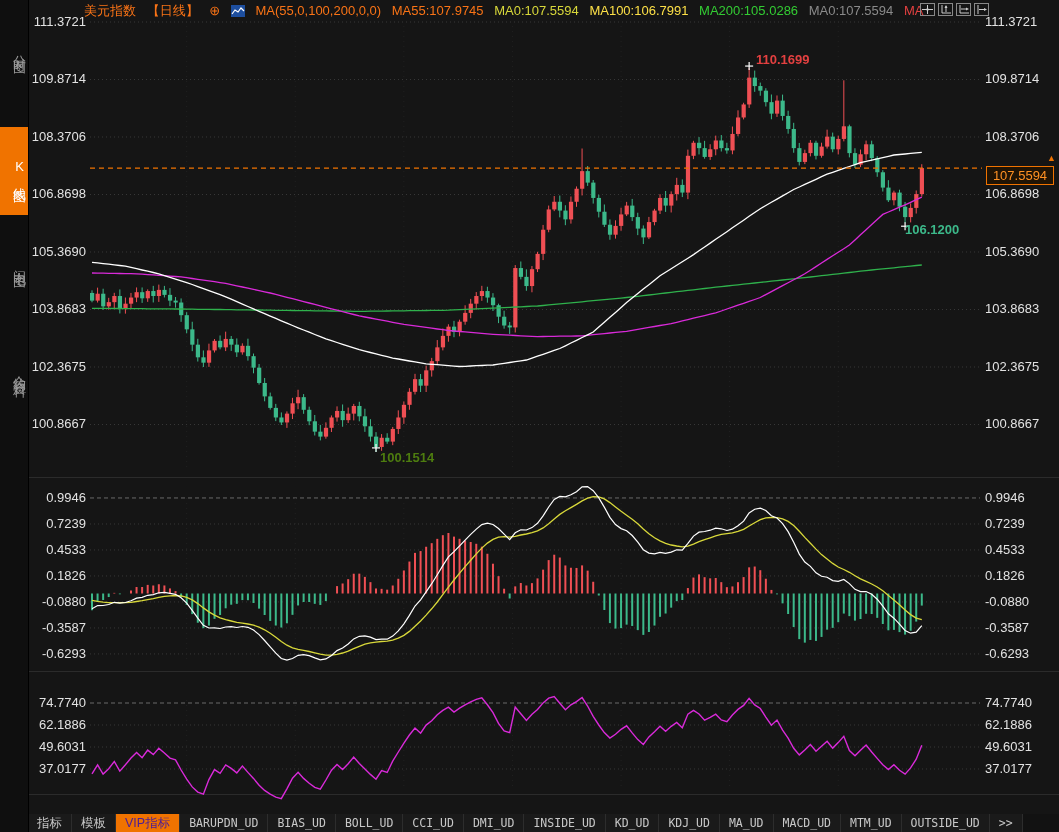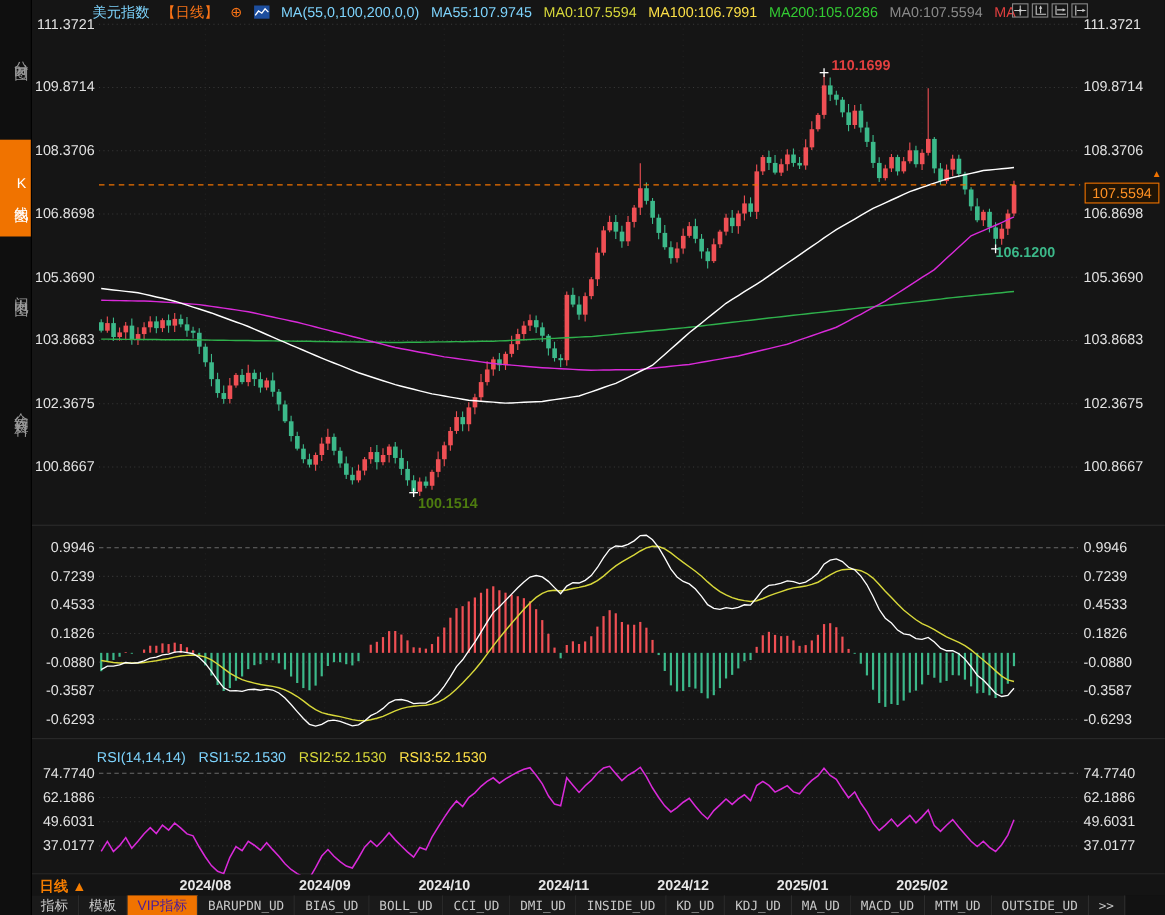--- a/index.html
+++ b/index.html
@@ -6,21 +6,21 @@
   #app{position:relative;width:1059px;height:832px;background:#151515;overflow:hidden;
        font-family:"Liberation Sans",sans-serif;-webkit-font-smoothing:antialiased;}
   
   #sidebar{position:absolute;left:0;top:0;width:28px;height:832px;background:#0f0f0f;border-right:1px solid #000;z-index:30;}
   .side-item{position:absolute;left:0;width:28px;writing-mode:vertical-rl;text-orientation:upright;
              text-align:center;font-size:13px;color:#9a9a9a;letter-spacing:3px;cursor:pointer;}
   .side-item.sel{background:#f07300;color:#fff;}
   
   #hdr{position:absolute;left:84px;top:2px;height:15px;font-size:13px;white-space:nowrap;z-index:20;}
   #hdr span{margin-right:7px;}
-  .c-white{color:#7dd3fc}.c-org{color:#f97316}.c-yel{color:#d8d83a}.c-mag{color:#fde047}
+  .c-white{color:#f97316}.c-org{color:#f97316}.c-yel{color:#d8d83a}.c-mag{color:#fde047}
   .c-grn{color:#33cc33}.c-gray{color:#8a8a8a}.c-red{color:#e34040}
   #hdr-icons{position:absolute;right:70px;top:3px;display:flex;gap:3px;z-index:25;}
   .hicon{width:15px;height:13px;border:1px solid #888;display:inline-block;box-sizing:border-box;}
   .hicon svg{display:block}
   #chart-type-icon{display:inline-block;width:14px;height:12px;background:#1d4e9e;vertical-align:-2px;margin-right:6px;}
   
   .ylab{position:absolute;font-size:13px;color:#e2e2e2;line-height:14px;z-index:15;}
   .ylab.l{left:30px;width:56px;text-align:right;}
   .ylab.r{left:985px;width:70px;text-align:left;}
   
@@ -609,44 +609,28 @@
       <path d="M92.0 600.4 L97.6 601.4 L103.1 602.2 L108.7 602.7 L114.3 602.6 L119.8 602.7 L125.4 602.7 L131.0 602.3 L136.6 601.5 L142.1 600.7 L147.7 599.6 L153.3 598.6 L158.8 597.4 L164.4 596.4 L170.0 595.8 L175.5 595.5 L181.1 595.9 L186.7 597.4 L192.2 599.9 L197.8 603.6 L203.4 607.9 L208.9 611.9 L214.5 615.1 L220.1 617.8 L225.7 619.6 L231.2 621.0 L236.8 622.3 L242.4 623.2 L247.9 624.0 L253.5 625.2 L259.1 627.1 L264.6 629.8 L270.2 633.2 L275.8 637.2 L281.3 641.5 L286.9 645.2 L292.5 647.8 L298.1 649.3 L303.6 650.4 L309.2 651.5 L314.8 652.8 L320.3 654.2 L325.9 655.1 L331.5 655.2 L337.0 654.3 L342.6 653.0 L348.2 651.2 L353.7 648.7 L359.3 646.3 L364.9 644.2 L370.4 642.8 L376.0 642.1 L381.6 641.5 L387.2 641.1 L392.7 640.1 L398.3 638.2 L403.9 635.4 L409.4 631.4 L415.0 626.3 L420.6 621.0 L426.1 615.1 L431.7 608.8 L437.3 602.0 L442.8 594.7 L448.4 587.1 L454.0 580.0 L459.6 573.2 L465.1 566.6 L470.7 560.2 L476.3 553.9 L481.8 548.1 L487.4 543.1 L493.0 539.4 L498.5 537.2 L504.1 536.6 L509.7 537.2 L515.2 536.4 L520.8 535.0 L526.4 534.0 L532.0 532.7 L537.5 530.9 L543.1 527.9 L548.7 523.7 L554.2 518.9 L559.8 514.4 L565.4 510.8 L570.9 507.6 L576.5 504.4 L582.1 500.9 L587.6 498.1 L593.2 496.6 L598.8 496.8 L604.3 498.9 L609.9 502.6 L615.5 507.0 L621.1 511.3 L626.6 515.2 L632.2 519.3 L637.8 523.8 L643.3 529.0 L648.9 533.8 L654.5 537.8 L660.0 540.8 L665.6 543.3 L671.2 545.0 L676.7 546.0 L682.3 546.8 L687.9 546.1 L693.5 544.1 L699.0 541.7 L704.6 539.7 L710.2 537.8 L715.7 535.9 L721.3 534.4 L726.9 533.6 L732.4 532.8 L738.0 531.3 L743.6 529.3 L749.1 526.0 L754.7 522.7 L760.3 519.7 L765.8 517.9 L771.4 517.5 L777.0 517.6 L782.6 518.8 L788.1 521.4 L793.7 525.5 L799.3 531.3 L804.8 537.4 L810.4 543.2 L816.0 549.1 L821.5 554.6 L827.1 559.1 L832.7 563.4 L838.2 567.0 L843.8 569.5 L849.4 572.3 L855.0 575.7 L860.5 578.9 L866.1 581.4 L871.7 584.0 L877.2 587.0 L882.8 590.8 L888.4 595.4 L893.9 600.0 L899.5 604.8 L905.1 609.9 L910.6 614.6 L916.2 618.1 L921.8 619.6" fill="none" stroke="#d8d83a" stroke-width="1.3"></path>
       <path d="M92.0 608.7 L97.6 605.6 L103.1 605.5 L108.7 604.5 L114.3 602.3 L119.8 603.1 L125.4 602.5 L131.0 600.8 L136.6 598.2 L142.1 597.4 L147.7 595.3 L153.3 594.6 L158.8 592.8 L164.4 592.4 L170.0 593.3 L175.5 594.3 L181.1 597.7 L186.7 603.1 L192.2 610.3 L197.8 618.2 L203.4 625.3 L208.9 628.0 L214.5 627.8 L220.1 628.5 L225.7 627.0 L231.2 626.6 L236.8 627.5 L242.4 626.5 L247.9 627.3 L253.5 630.0 L259.1 634.6 L264.6 640.5 L270.2 646.9 L275.8 653.2 L281.3 658.5 L286.9 660.1 L292.5 658.5 L298.1 655.3 L303.6 654.6 L309.2 655.7 L314.8 657.9 L320.3 659.9 L325.9 658.9 L331.5 655.4 L337.0 650.6 L342.6 648.0 L348.2 644.0 L353.7 638.9 L359.3 636.3 L364.9 635.9 L370.4 637.1 L376.0 639.6 L381.6 639.2 L387.2 639.2 L392.7 636.1 L398.3 630.9 L403.9 623.8 L409.4 615.4 L415.0 606.0 L420.6 599.8 L426.1 591.8 L431.7 583.7 L437.3 574.7 L442.8 565.6 L448.4 556.9 L454.0 551.6 L459.6 545.8 L465.1 540.1 L470.7 534.4 L476.3 529.1 L481.8 524.6 L487.4 523.2 L493.0 524.5 L498.5 528.5 L504.1 534.2 L509.7 539.7 L515.2 532.8 L520.8 529.8 L526.4 530.0 L532.0 527.6 L537.5 523.3 L543.1 515.9 L548.7 507.0 L554.2 499.5 L559.8 496.4 L565.4 496.8 L570.9 494.8 L576.5 491.7 L582.1 486.9 L587.6 486.6 L593.2 490.7 L598.8 497.9 L604.3 507.1 L609.9 517.4 L615.5 524.5 L621.1 528.6 L626.6 530.8 L632.2 535.5 L637.8 542.2 L643.3 549.7 L648.9 553.1 L654.5 553.9 L660.0 552.4 L665.6 553.3 L671.2 552.1 L676.7 549.8 L682.3 550.1 L687.9 543.4 L693.5 536.1 L699.0 532.2 L704.6 531.5 L710.2 530.2 L715.7 528.1 L721.3 528.8 L726.9 530.5 L732.4 529.2 L738.0 525.7 L743.6 521.1 L749.1 512.9 L754.7 509.2 L760.3 508.1 L765.8 510.5 L771.4 515.7 L777.0 518.0 L782.6 523.7 L788.1 531.6 L793.7 542.3 L799.3 554.1 L804.8 562.0 L810.4 566.4 L816.0 572.8 L821.5 576.3 L827.1 577.2 L832.7 580.6 L838.2 581.3 L843.8 579.5 L849.4 583.6 L855.0 589.3 L860.5 591.6 L866.1 591.5 L871.7 594.3 L877.2 599.2 L882.8 606.1 L888.4 613.8 L893.9 618.2 L899.5 624.1 L905.1 630.5 L910.6 633.2 L916.2 632.2 L921.8 625.7" fill="none" stroke="#ffffff" stroke-width="1.2"></path>
       <path d="M92.0 773.9 L97.6 764.9 L103.1 774.1 L108.7 768.8 L114.3 761.5 L119.8 771.1 L125.4 764.8 L131.0 758.0 L136.6 752.4 L142.1 757.7 L147.7 750.1 L153.3 754.6 L158.8 748.2 L164.4 752.9 L170.0 758.1 L175.5 759.8 L181.1 770.0 L186.7 779.1 L192.2 786.9 L197.8 792.1 L203.4 794.2 L208.9 779.6 L214.5 769.6 L220.1 773.3 L225.7 764.9 L231.2 768.4 L236.8 772.9 L242.4 766.1 L247.9 772.4 L253.5 778.4 L259.1 785.3 L264.6 790.4 L270.2 794.2 L275.8 797.1 L281.3 798.6 L286.9 788.8 L292.5 778.2 L298.1 772.3 L303.6 778.4 L309.2 783.3 L314.8 787.3 L320.3 789.1 L325.9 780.0 L331.5 770.2 L337.0 764.4 L342.6 769.5 L348.2 763.7 L353.7 757.1 L359.3 763.5 L364.9 769.1 L370.4 774.4 L376.0 779.2 L381.6 770.5 L387.2 772.5 L392.7 761.1 L398.3 752.0 L403.9 743.1 L409.4 735.0 L415.0 728.1 L420.6 733.2 L426.1 725.1 L431.7 720.8 L437.3 714.8 L442.8 710.4 L448.4 707.1 L454.0 712.0 L459.6 708.1 L465.1 704.9 L470.7 701.8 L476.3 699.4 L481.8 697.9 L487.4 704.8 L493.0 712.6 L498.5 723.4 L504.1 731.0 L509.7 732.6 L515.2 707.1 L520.8 713.8 L526.4 720.4 L532.0 714.3 L537.5 709.5 L543.1 702.9 L548.7 698.2 L554.2 696.6 L559.8 703.3 L565.4 709.7 L570.9 704.8 L576.5 701.6 L582.1 697.5 L587.6 706.0 L593.2 716.4 L598.8 725.0 L604.3 732.6 L609.9 738.1 L615.5 734.2 L621.1 729.3 L626.6 725.8 L632.2 732.9 L637.8 739.6 L643.3 744.5 L648.9 736.9 L654.5 731.7 L660.0 726.3 L665.6 731.3 L671.2 726.3 L676.7 722.5 L682.3 727.8 L687.9 714.1 L693.5 710.3 L699.0 714.0 L704.6 720.1 L710.2 717.3 L715.7 714.2 L721.3 719.9 L726.9 721.6 L732.4 715.0 L738.0 709.4 L743.6 705.4 L749.1 698.4 L754.7 704.9 L760.3 708.5 L765.8 717.1 L771.4 725.2 L777.0 720.0 L782.6 730.2 L788.1 738.1 L793.7 748.3 L799.3 754.9 L804.8 750.1 L810.4 744.6 L816.0 751.3 L821.5 746.3 L827.1 741.2 L832.7 748.1 L838.2 742.6 L843.8 736.3 L849.4 750.6 L855.0 755.8 L860.5 750.2 L866.1 745.1 L871.7 752.0 L877.2 758.4 L882.8 764.8 L888.4 769.6 L893.9 764.8 L899.5 770.3 L905.1 774.1 L910.6 767.9 L916.2 759.2 L921.8 745.2" fill="none" stroke="#d92ad9" stroke-width="1.4"></path>
     </svg>
 
   <div class="sep" style="top:477px"></div>
   <div class="sep" style="top:671px"></div>
   <div class="sep" style="top:794px"></div>
 
 
-  <div class="ind-hdr" style="top:681px">
-    <span class="c-white">RSI(14,14,14)</span>
-    <span class="c-white">RSI1:52.1530</span>
-    <span class="c-yel">RSI2:52.1530</span>
-    <span class="c-mag">RSI3:52.1530</span>
-  </div>
 
   <div class="ann" style="left:756px;top:52px;color:#e34040">110.1699</div>
   <div class="ann" style="left:380px;top:450px;color:#4d7c0f">100.1514</div>
   <div class="ann" style="left:905px;top:222px;color:#3cb98a">106.1200</div>
 
   <div id="price-box">107.5594</div>
   <div id="price-marker">▲</div>
 
-  <div id="date-row">
-    <div id="period-label">日线 ▲</div>
-  <div class="date-lab" style="left: 121.673px;">2024/08</div>
-      <div class="date-lab" style="left: 230.268px;">2024/09</div>
-      <div class="date-lab" style="left: 338.864px;">2024/10</div>
-      <div class="date-lab" style="left: 447.459px;">2024/11</div>
-      <div class="date-lab" style="left: 556.055px;">2024/12</div>
-      <div class="date-lab" style="left: 664.65px;">2025/01</div>
-      <div class="date-lab" style="left: 773.246px;">2025/02</div>
-    </div>
 
   <div id="toolbar">
       <div class="tb-item cjk">指标</div>
       <div class="tb-item cjk">模板</div>
       <div class="tb-item vip cjk">VIP指标</div>
       <div class="tb-item">BARUPDN_UD</div>
       <div class="tb-item">BIAS_UD</div>
       <div class="tb-item">BOLL_UD</div>
       <div class="tb-item">CCI_UD</div>
       <div class="tb-item">DMI_UD</div>

